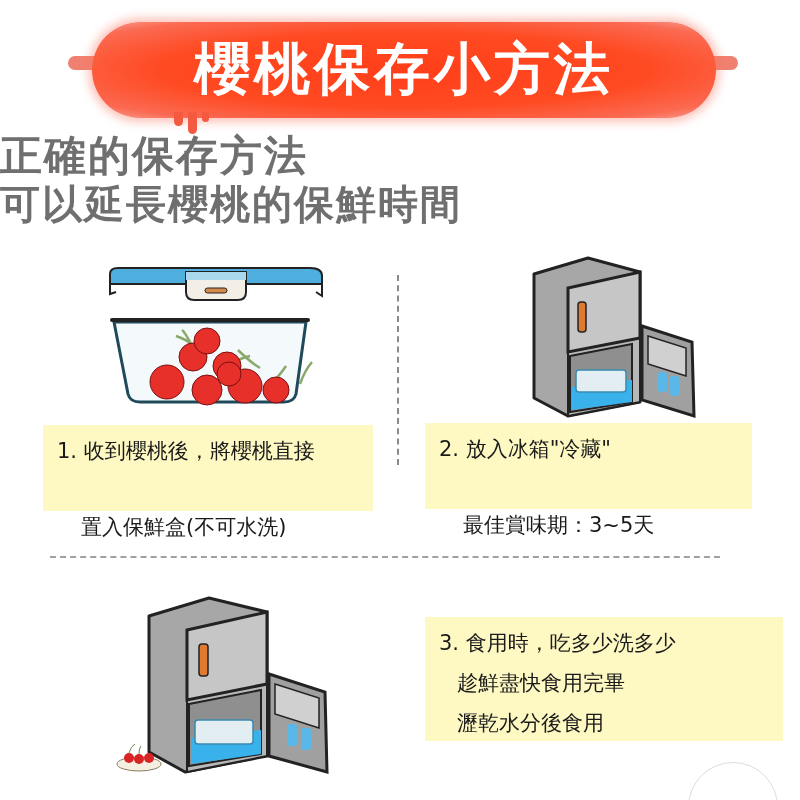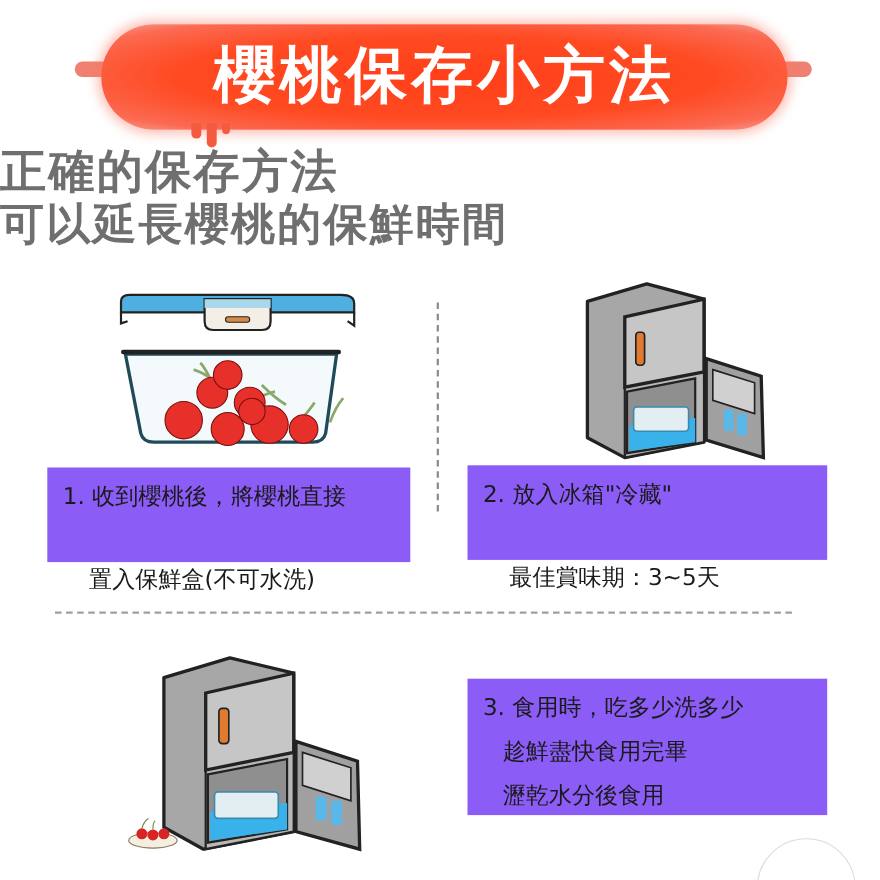--- a/index.html
+++ b/index.html
@@ -31,29 +31,29 @@
     .subtitle { position: absolute; left: 0; top: 132px; width: 800px; text-align: left; color: #6f6f6f; font-weight: bold; }
     .subtitle .line1 { font-size: 42px; line-height: 48px; letter-spacing: 2px; }
     .subtitle .line2 { font-size: 40px; line-height: 48px; letter-spacing: 2px; }
 
     
     .vdash { position: absolute; left: 397px; top: 275px; height: 190px; border-left: 2px dashed #8a8a8a; }
     .hdash { position: absolute; left: 50px; top: 556px; width: 670px; border-top: 2px dashed #a0a0a0; }
 
     
     .step-box {
-      position: absolute; background: #8b5cf6; color: #1a1a1a;
+      position: absolute; background: #fef9c3; color: #1a1a1a;
       font-family: "DejaVu Sans", sans-serif; font-size: 21px; line-height: 40px;
       padding: 6px 0 0 14px;
     }
     .step-box .indent { padding-left: 24px; display: block; margin-top: 36px; }
     .step-box .indent2 { padding-left: 18px; display: block; }
     .step1 { left: 43px; top: 425px; width: 330px; height: 86px; }
     .step2 { left: 425px; top: 423px; width: 327px; height: 86px; }
-    .step3 { left: 425px; top: 617px; width: 327px; height: 124px; }
+    .step3 { left: 425px; top: 617px; width: 358px; height: 124px; }
 
     
     .illus { position: absolute; }
     .faint-circle { position: absolute; left: 688px; top: 762px; width: 90px; height: 90px; border: 1.5px solid #dcdcdc; border-radius: 50%; }
   </style>
 </head>
 <body>
 
 <div class="banner-wrap">
   <div class="banner-stub left"></div>

